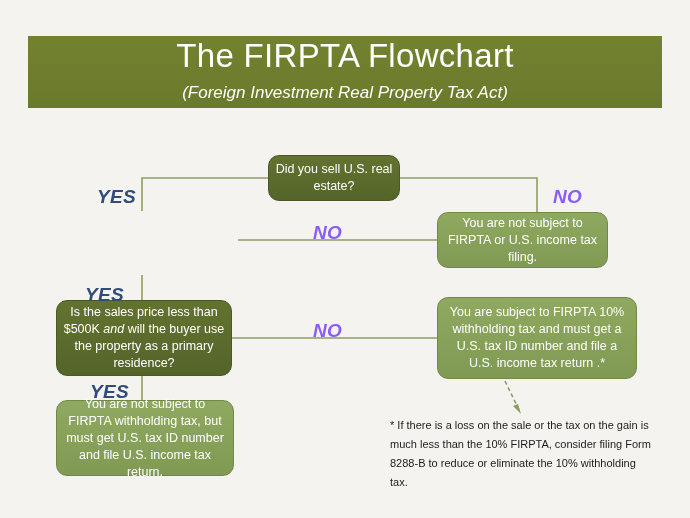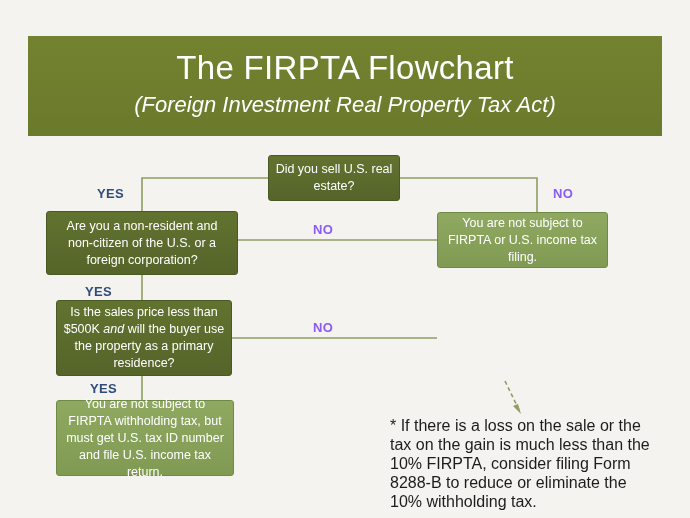--- a/index.html
+++ b/index.html
@@ -18,46 +18,46 @@
     width: 690px;
     height: 518px;
     background: #f4f3f0;
   }
   
   #title-banner {
     position: absolute;
     left: 28px;
     top: 36px;
     width: 634px;
-    height: 100px;
+    height: 72px;
     background: #6f7f32;
     background: linear-gradient(180deg, #73822f 0%, #6a7a2c 100%);
     color: #ffffff;
     text-align: center;
     box-sizing: border-box;
-    padding-top: 12px;
+    padding-top: 0;
   }
   #title-main {
     font-size: 33px;
     font-weight: normal;
     letter-spacing: 0.3px;
     line-height: 40px;
   }
   #title-sub {
-    font-size: 22px;
+    font-size: 17px;
     font-style: italic;
     line-height: 26px;
     margin-top: 4px;
   }
 
   
   .node {
     position: absolute;
     box-sizing: border-box;
-    border-radius: 3px;
+    border-radius: 11px;
     color: #ffffff;
     font-size: 12.5px;
     line-height: 17px;
     text-align: center;
     display: flex;
     align-items: center;
     justify-content: center;
     padding: 4px 6px;
   }
   .node-dark {
@@ -76,40 +76,41 @@
   #node-q1 { left: 268px; top: 155px; width: 132px; height: 46px; }
   #node-q2 { left: 46px;  top: 211px; width: 192px; height: 64px; }
   #node-q3 { left: 56px;  top: 300px; width: 176px; height: 76px; }
   #node-out-notsubject { left: 437px; top: 212px; width: 171px; height: 56px; }
   #node-out-subject    { left: 437px; top: 297px; width: 200px; height: 82px; }
   #node-out-final      { left: 56px;  top: 400px; width: 178px; height: 76px; }
 
   
   .label {
     position: absolute;
-    font-size: 13px;
+    font-size: 19px;
     font-weight: bold;
     letter-spacing: 0.3px;
+    font-style: italic;
   }
   .label-yes { color: #2f4c7a; }
   .label-no  { color: #8b5cf6; }
   #lbl-yes-1 { left: 97px;  top: 186px; }
   #lbl-no-1  { left: 553px; top: 186px; }
   #lbl-no-2  { left: 313px; top: 222px; }
   #lbl-yes-2 { left: 85px;  top: 284px; }
   #lbl-no-3  { left: 313px; top: 320px; }
   #lbl-yes-3 { left: 90px;  top: 381px; }
 
   
   #footnote {
     position: absolute;
     left: 390px;
     top: 416px;
     width: 265px;
-    font-size: 16px;
+    font-size: 11px;
     line-height: 19px;
     color: #1c1c1c;
   }
 
   
   #wires {
     position: absolute;
     left: 0; top: 0;
     width: 690px; height: 518px;
     pointer-events: none;
@@ -144,32 +145,32 @@
 
   <div id="title-banner">
     <div id="title-main">The FIRPTA Flowchart</div>
     <div id="title-sub">(Foreign Investment Real Property Tax Act)</div>
   </div>
 
   <div class="node node-dark" id="node-q1">
     <span>Did you sell U.S. real estate?</span>
   </div>
 
-  <div class="node node-dark" id="node-q2">
-    <span>Are you a non-resident and non-citizen of the U.S. or a foreign corporation?</span>
-  </div>
 
   <div class="node node-dark" id="node-q3">
     <span><span>Is the sales price less than $500K </span><em>and</em><span> will the buyer use the property as a primary residence?</span></span>
   </div>
 
   <div class="node node-light" id="node-out-notsubject">
     <span>You are not subject to FIRPTA or U.S. income tax filing.</span>
   </div>
 
+  <div class="node node-light" id="node-out-subject">
+    <span>You are subject to FIRPTA 10% withholding tax and must get a U.S. tax ID number and file a U.S. income tax return .*</span>
+  </div>
 
   <div class="node node-light" id="node-out-final">
     <span>You are not subject to FIRPTA withholding tax, but must get U.S. tax ID number and file U.S. income tax return.</span>
   </div>
 
   <div class="label label-yes" id="lbl-yes-1">YES</div>
   <div class="label label-no" id="lbl-no-1">NO</div>
   <div class="label label-no" id="lbl-no-2">NO</div>
   <div class="label label-yes" id="lbl-yes-2">YES</div>
   <div class="label label-no" id="lbl-no-3">NO</div>

